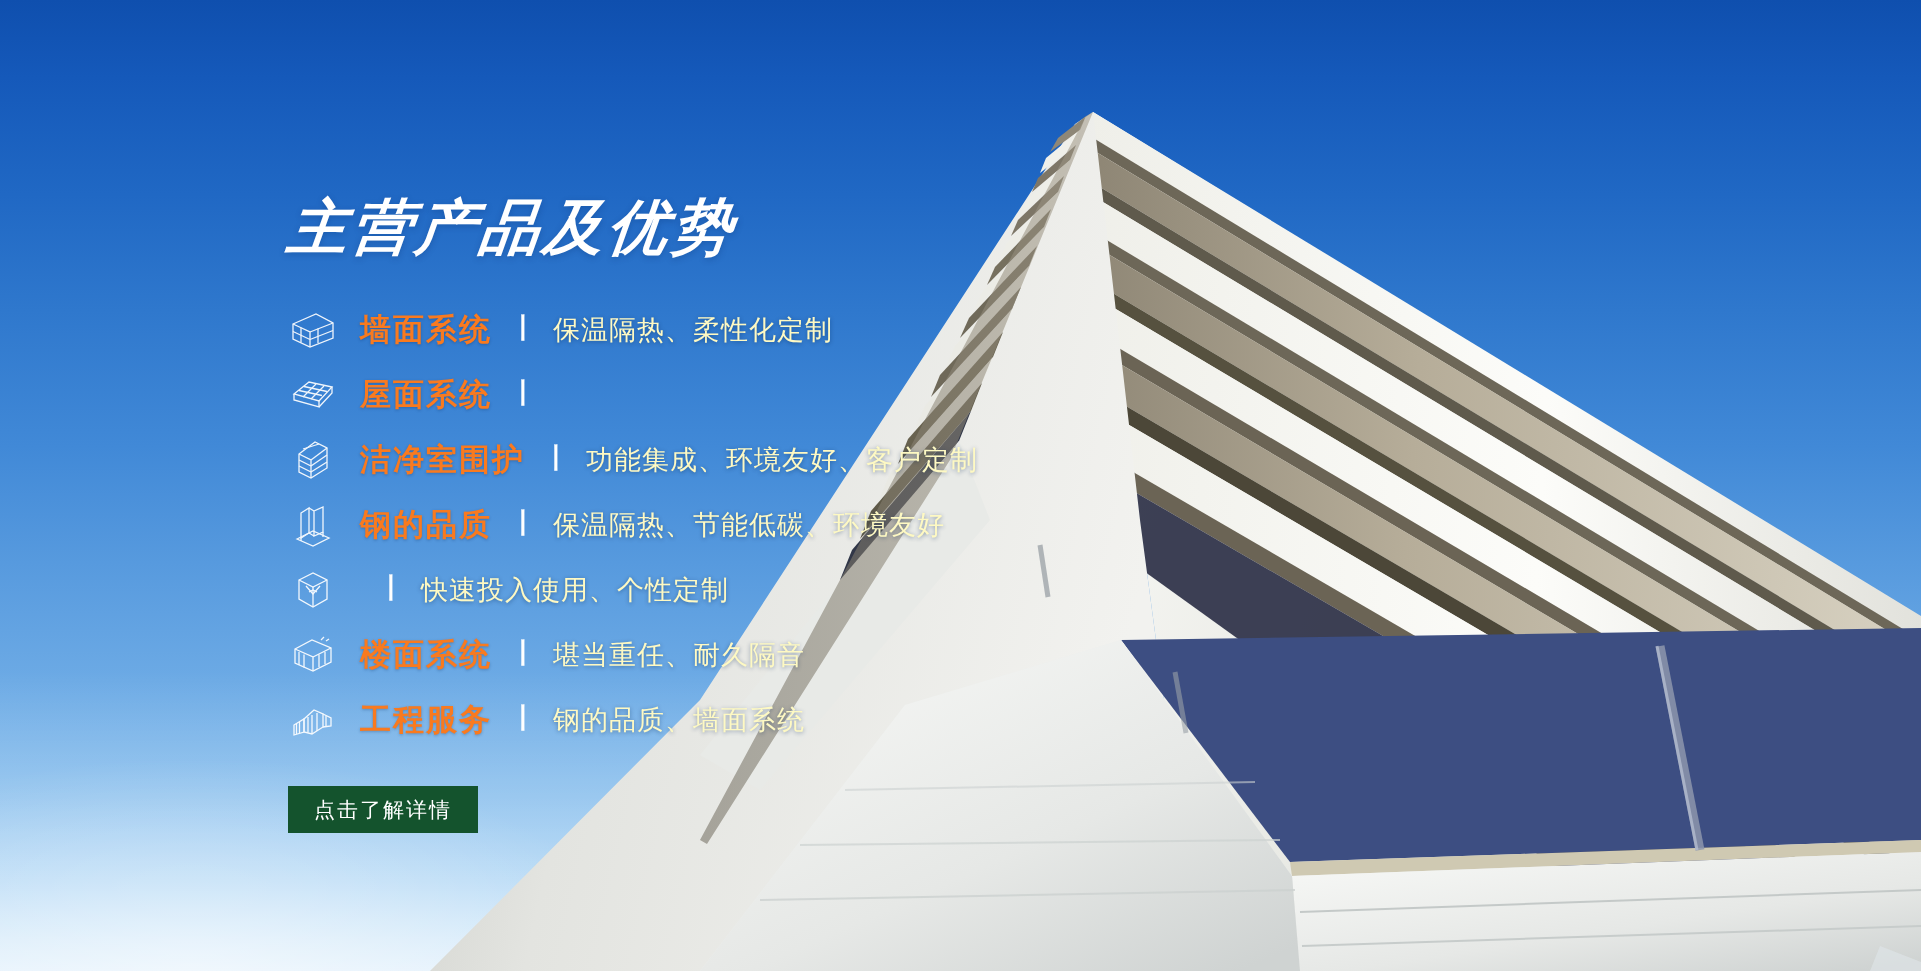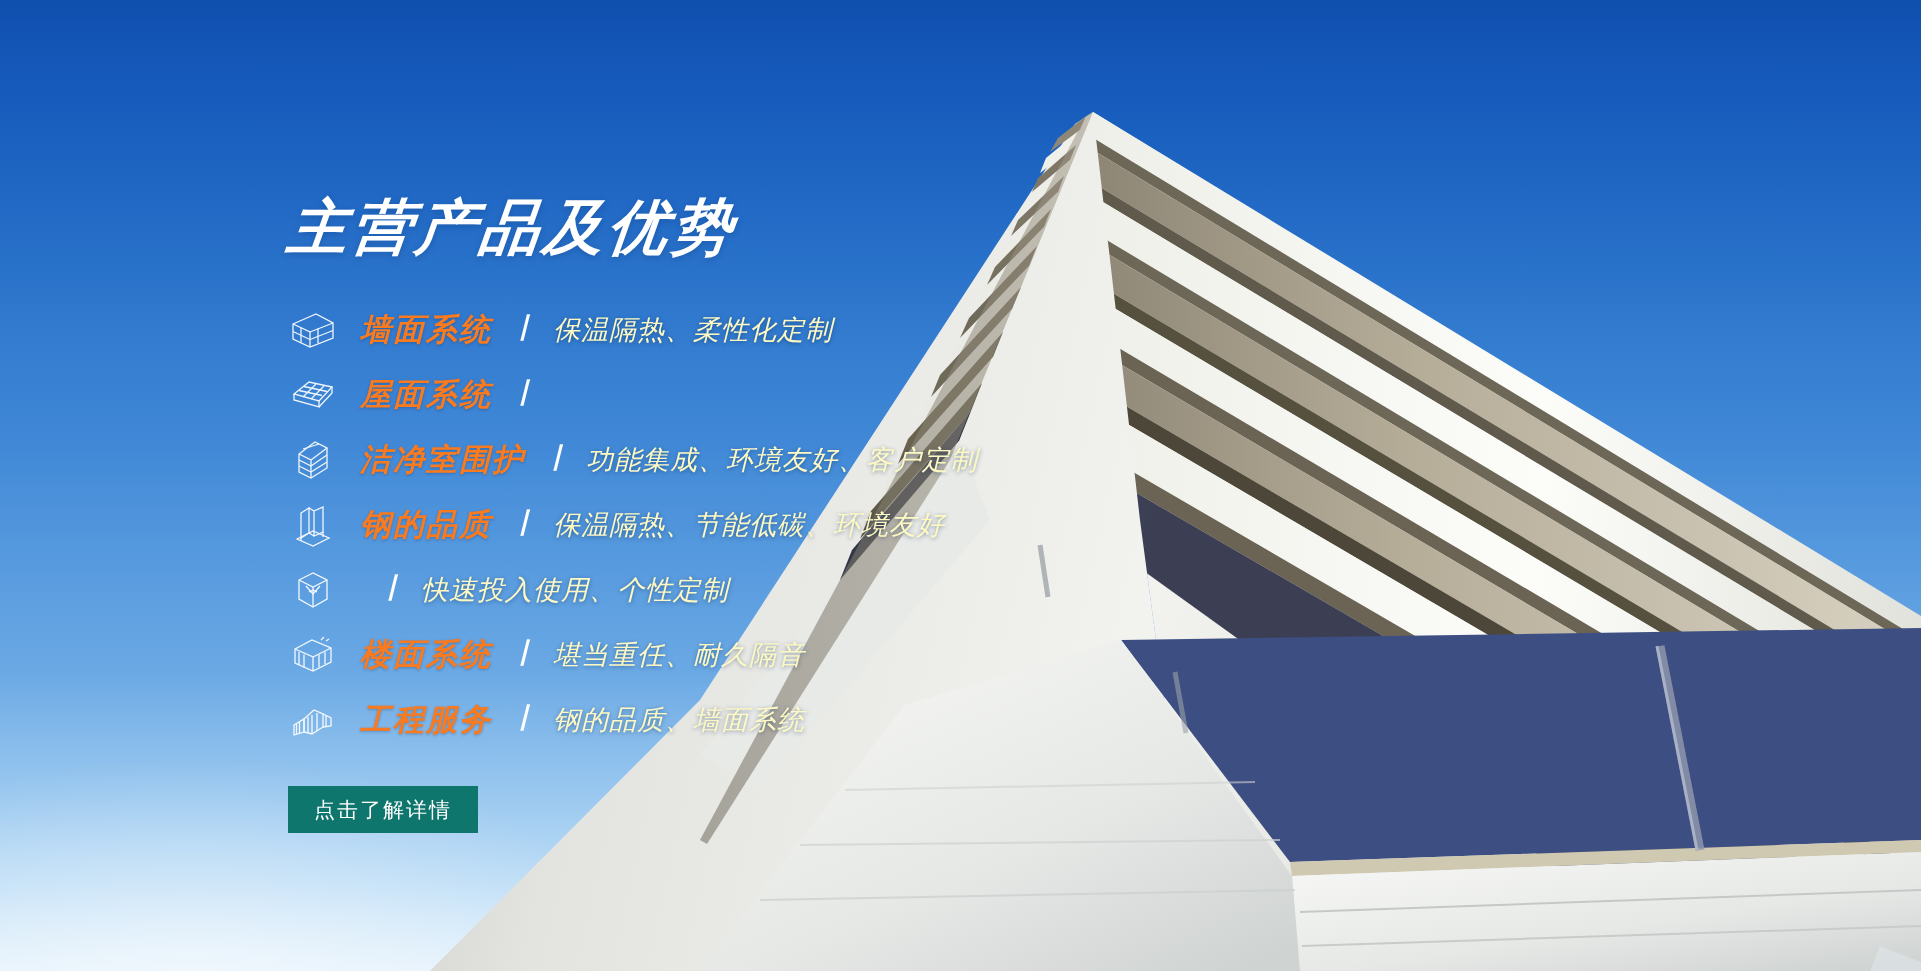--- a/index.html
+++ b/index.html
@@ -70,21 +70,20 @@
   }
 
   .list{
     margin-top:38px;
     display:flex; flex-direction:column;
     gap:0px;
   }
   .row{
     display:flex; align-items:center;
     height:65px;
-    font-style:italic;
   }
   .ico{
     width:50px; height:50px;
     flex:0 0 50px;
     display:flex; align-items:center; justify-content:center;
     margin-right:22px;
   }
   .ico svg{ display:block; }
 
   .cat{
@@ -109,21 +108,21 @@
     font-size:27px;
     letter-spacing:1px;
     white-space:nowrap;
     font-family:"DejaVu Sans","Liberation Sans",sans-serif;
     text-shadow:0 1px 4px rgba(0,35,80,.45);
   }
 
   .cta{
     margin-top:34px;
     display:inline-flex; align-items:center; justify-content:center;
-    background:#0f766e;
+    background:#14532d;
     color:#ffffff;
     width:190px; height:47px;
     font-size:21px;
     letter-spacing:2px;
     cursor:pointer;
     font-family:"DejaVu Sans","Liberation Sans",sans-serif;
     user-select:none;
   }
   .cta-wrap{ display:flex; }
 </style>

